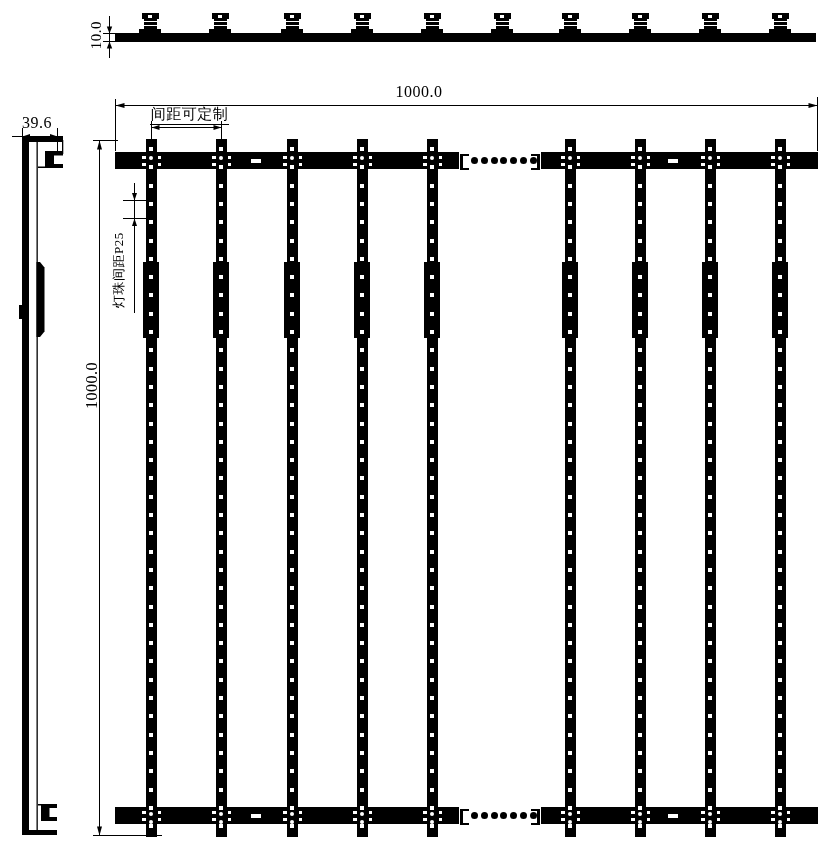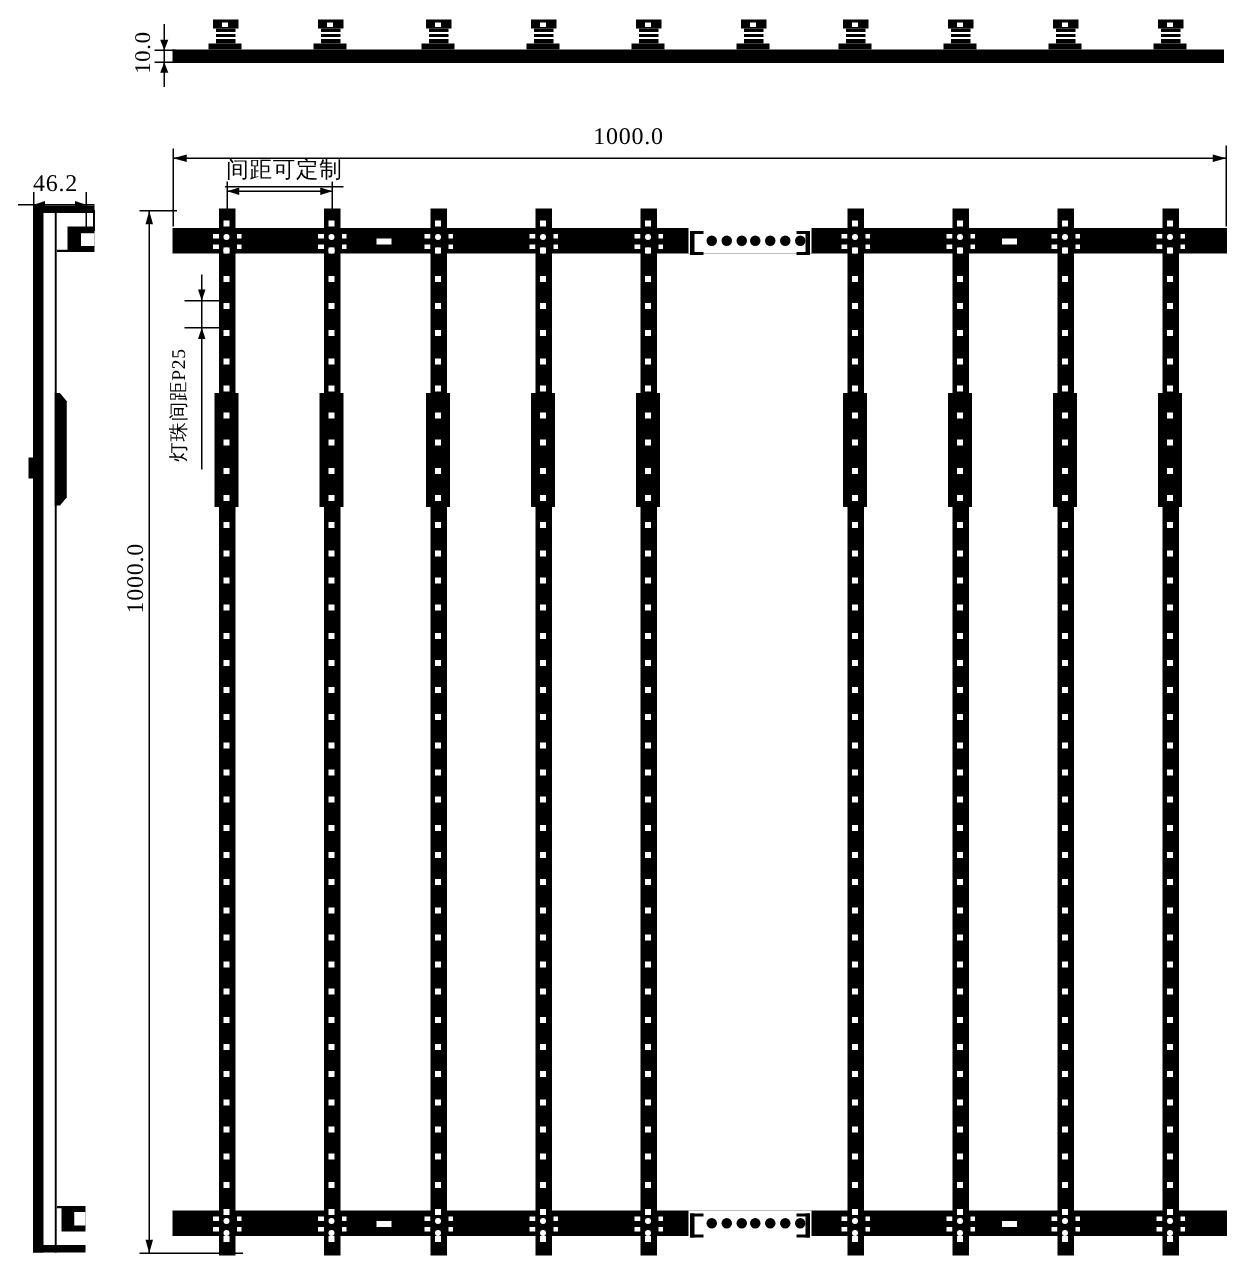--- a/index.html
+++ b/index.html
@@ -680,18 +680,18 @@
         <i class="hole" style="top: 666.8px;"></i>
         <i class="hole" style="top: 685.1px;"></i>
         <i class="rivet" style="top: 17px;"></i>
         <i class="rivet" style="top: 25.5px;"></i>
         <i class="rivet" style="top: 672.5px;"></i>
         <i class="rivet" style="top: 681px;"></i>
       </div>
     </div>
 
   <div class="dim-label rot" style="left:78px;top:28px;width:36px;height:14px;font-size:15px;line-height:14px">10.0</div>
-  <div class="dim-label" style="left:14px;top:114px;width:46px;height:17px;font-size:16px;line-height:17px">46.2</div>
+  <div class="dim-label" style="left:14px;top:114px;width:46px;height:17px;font-size:16px;line-height:17px">39.6</div>
   <div class="dim-label" style="left:388px;top:83px;width:62px;height:17px;font-size:16px;line-height:17px">1000.0</div>
   <div class="dim-label rot" style="left:61px;top:378px;width:60px;height:15px;font-size:16px;line-height:15px">1000.0</div>
   <div id="lbl-spacing" class="dim-label" style="left:150px;top:105px;width:79px;height:19px;font-size:15px;line-height:19px">间距可定制</div>
   <div class="dim-label rot" style="left:71px;top:263px;width:96px;height:14px;font-size:13px;line-height:14px">灯珠间距P25</div>
 </div>
 
 </body></html>

